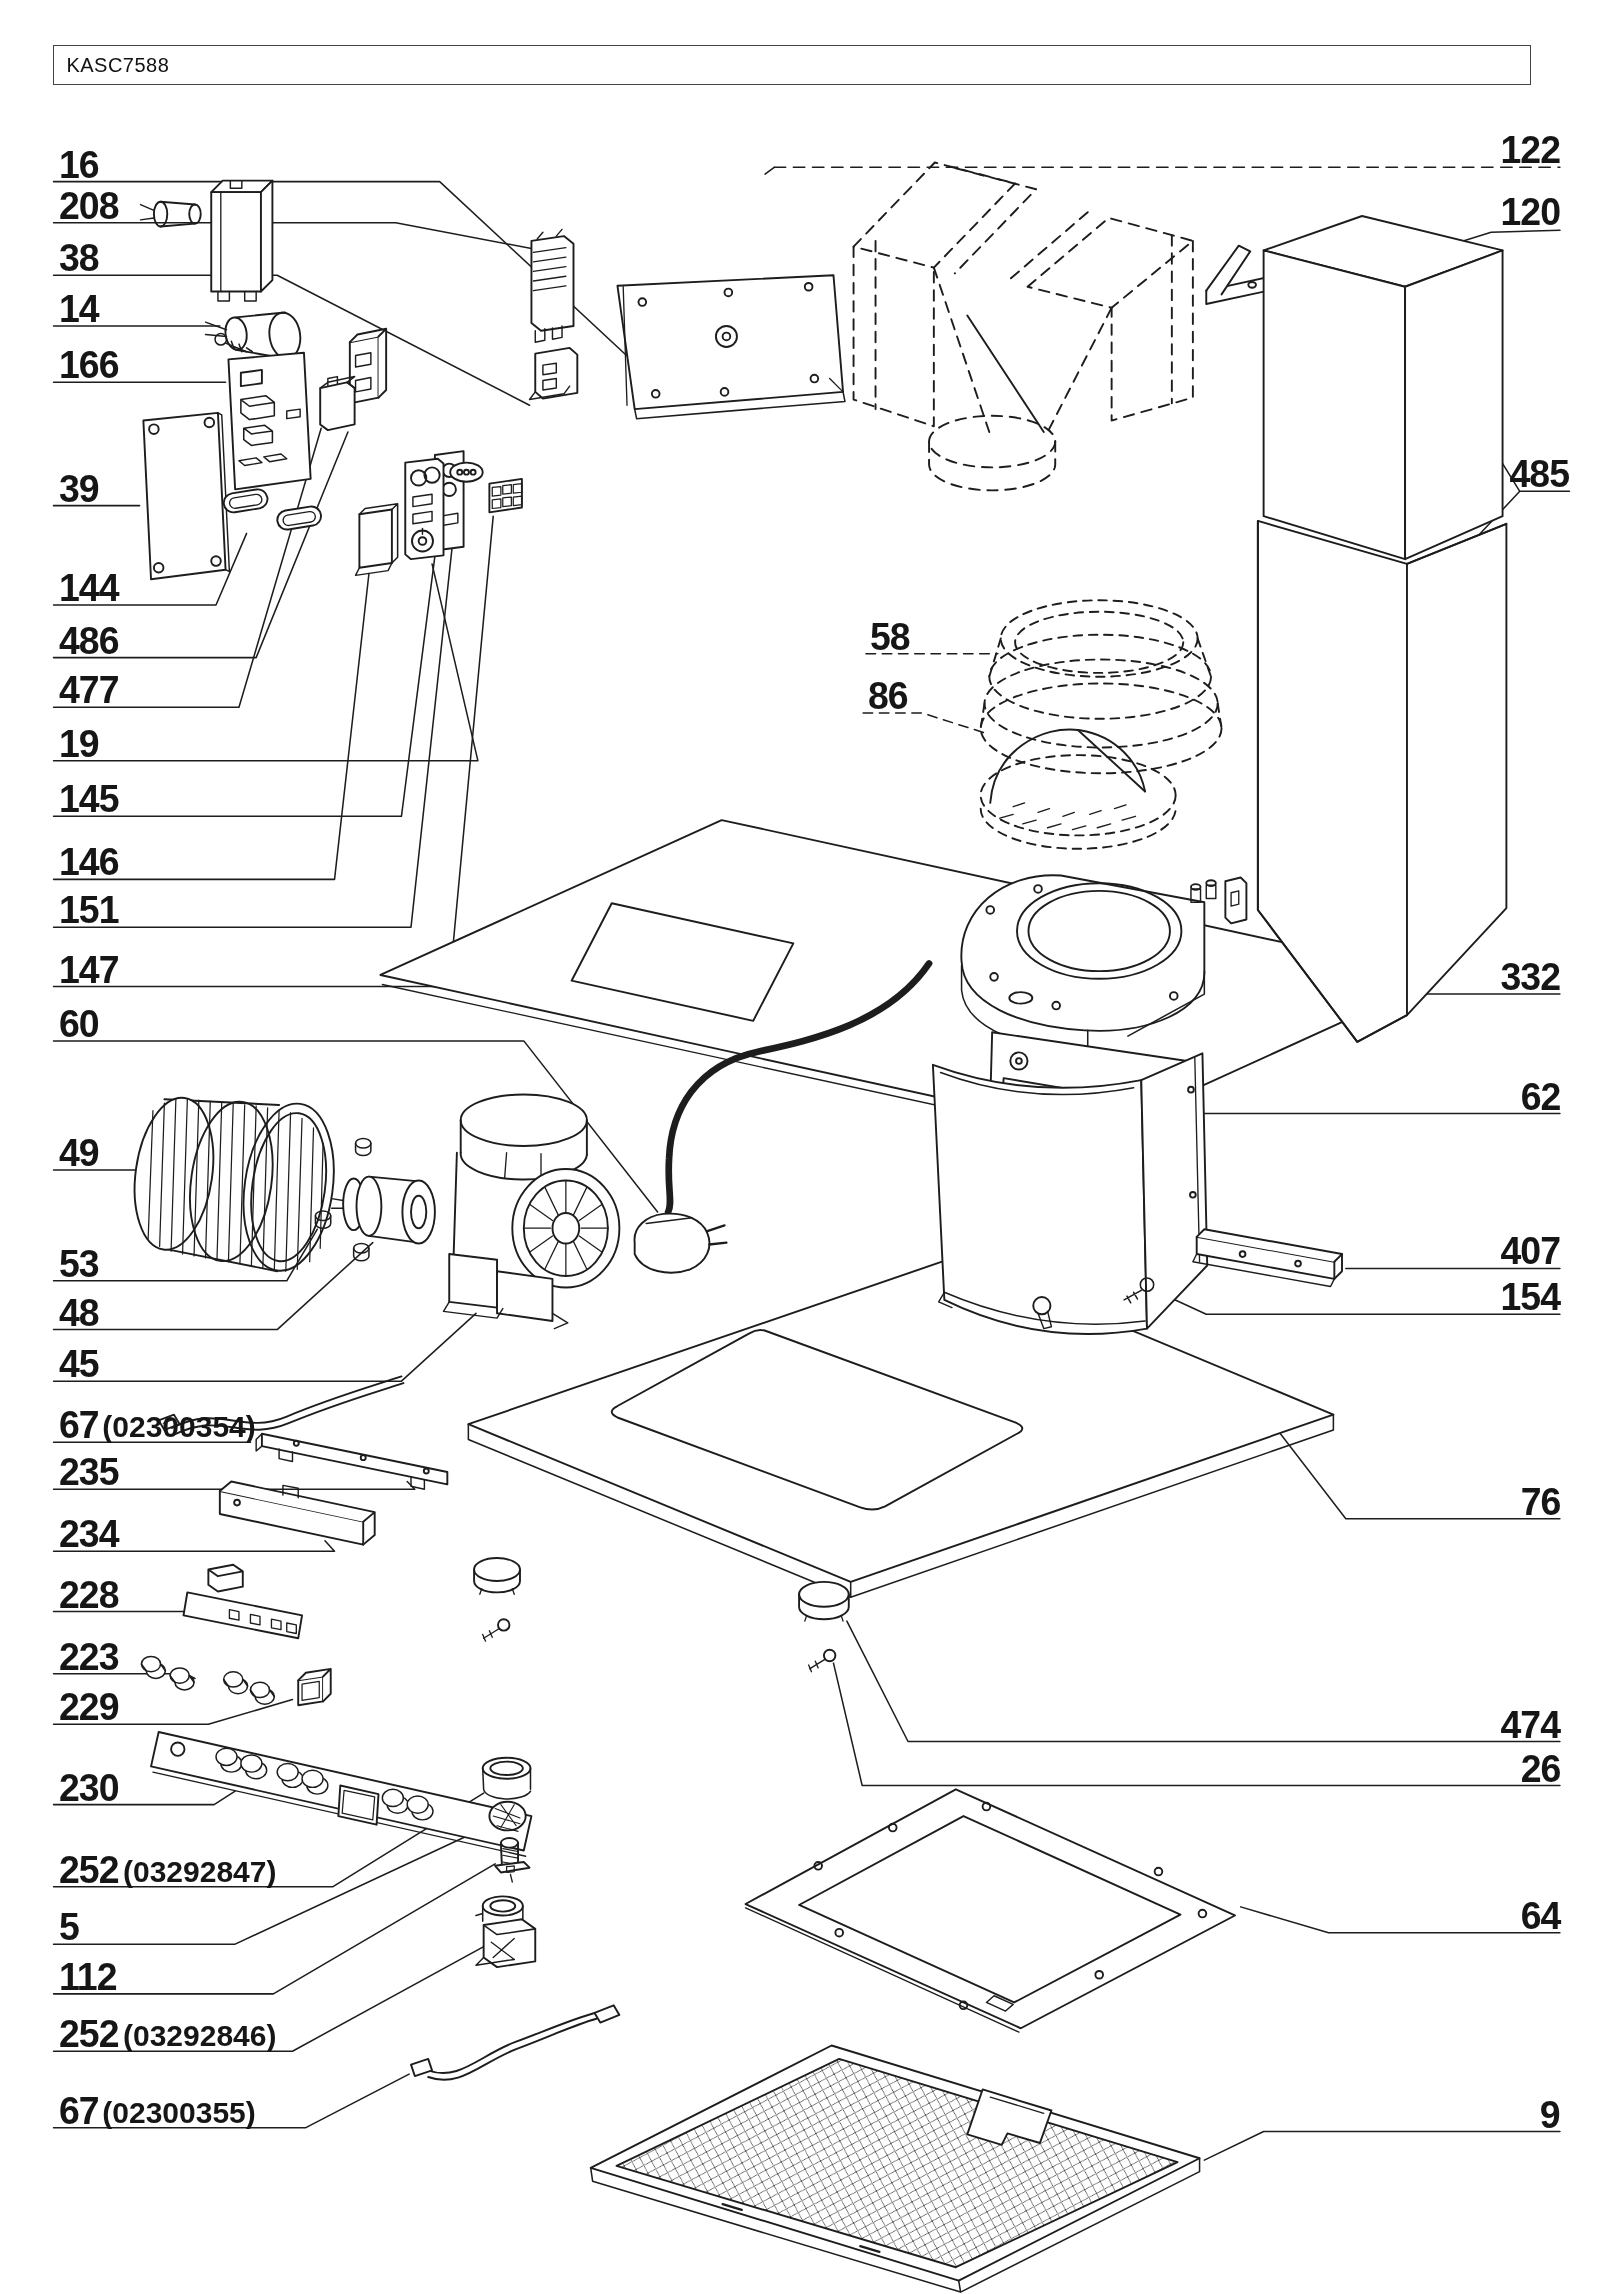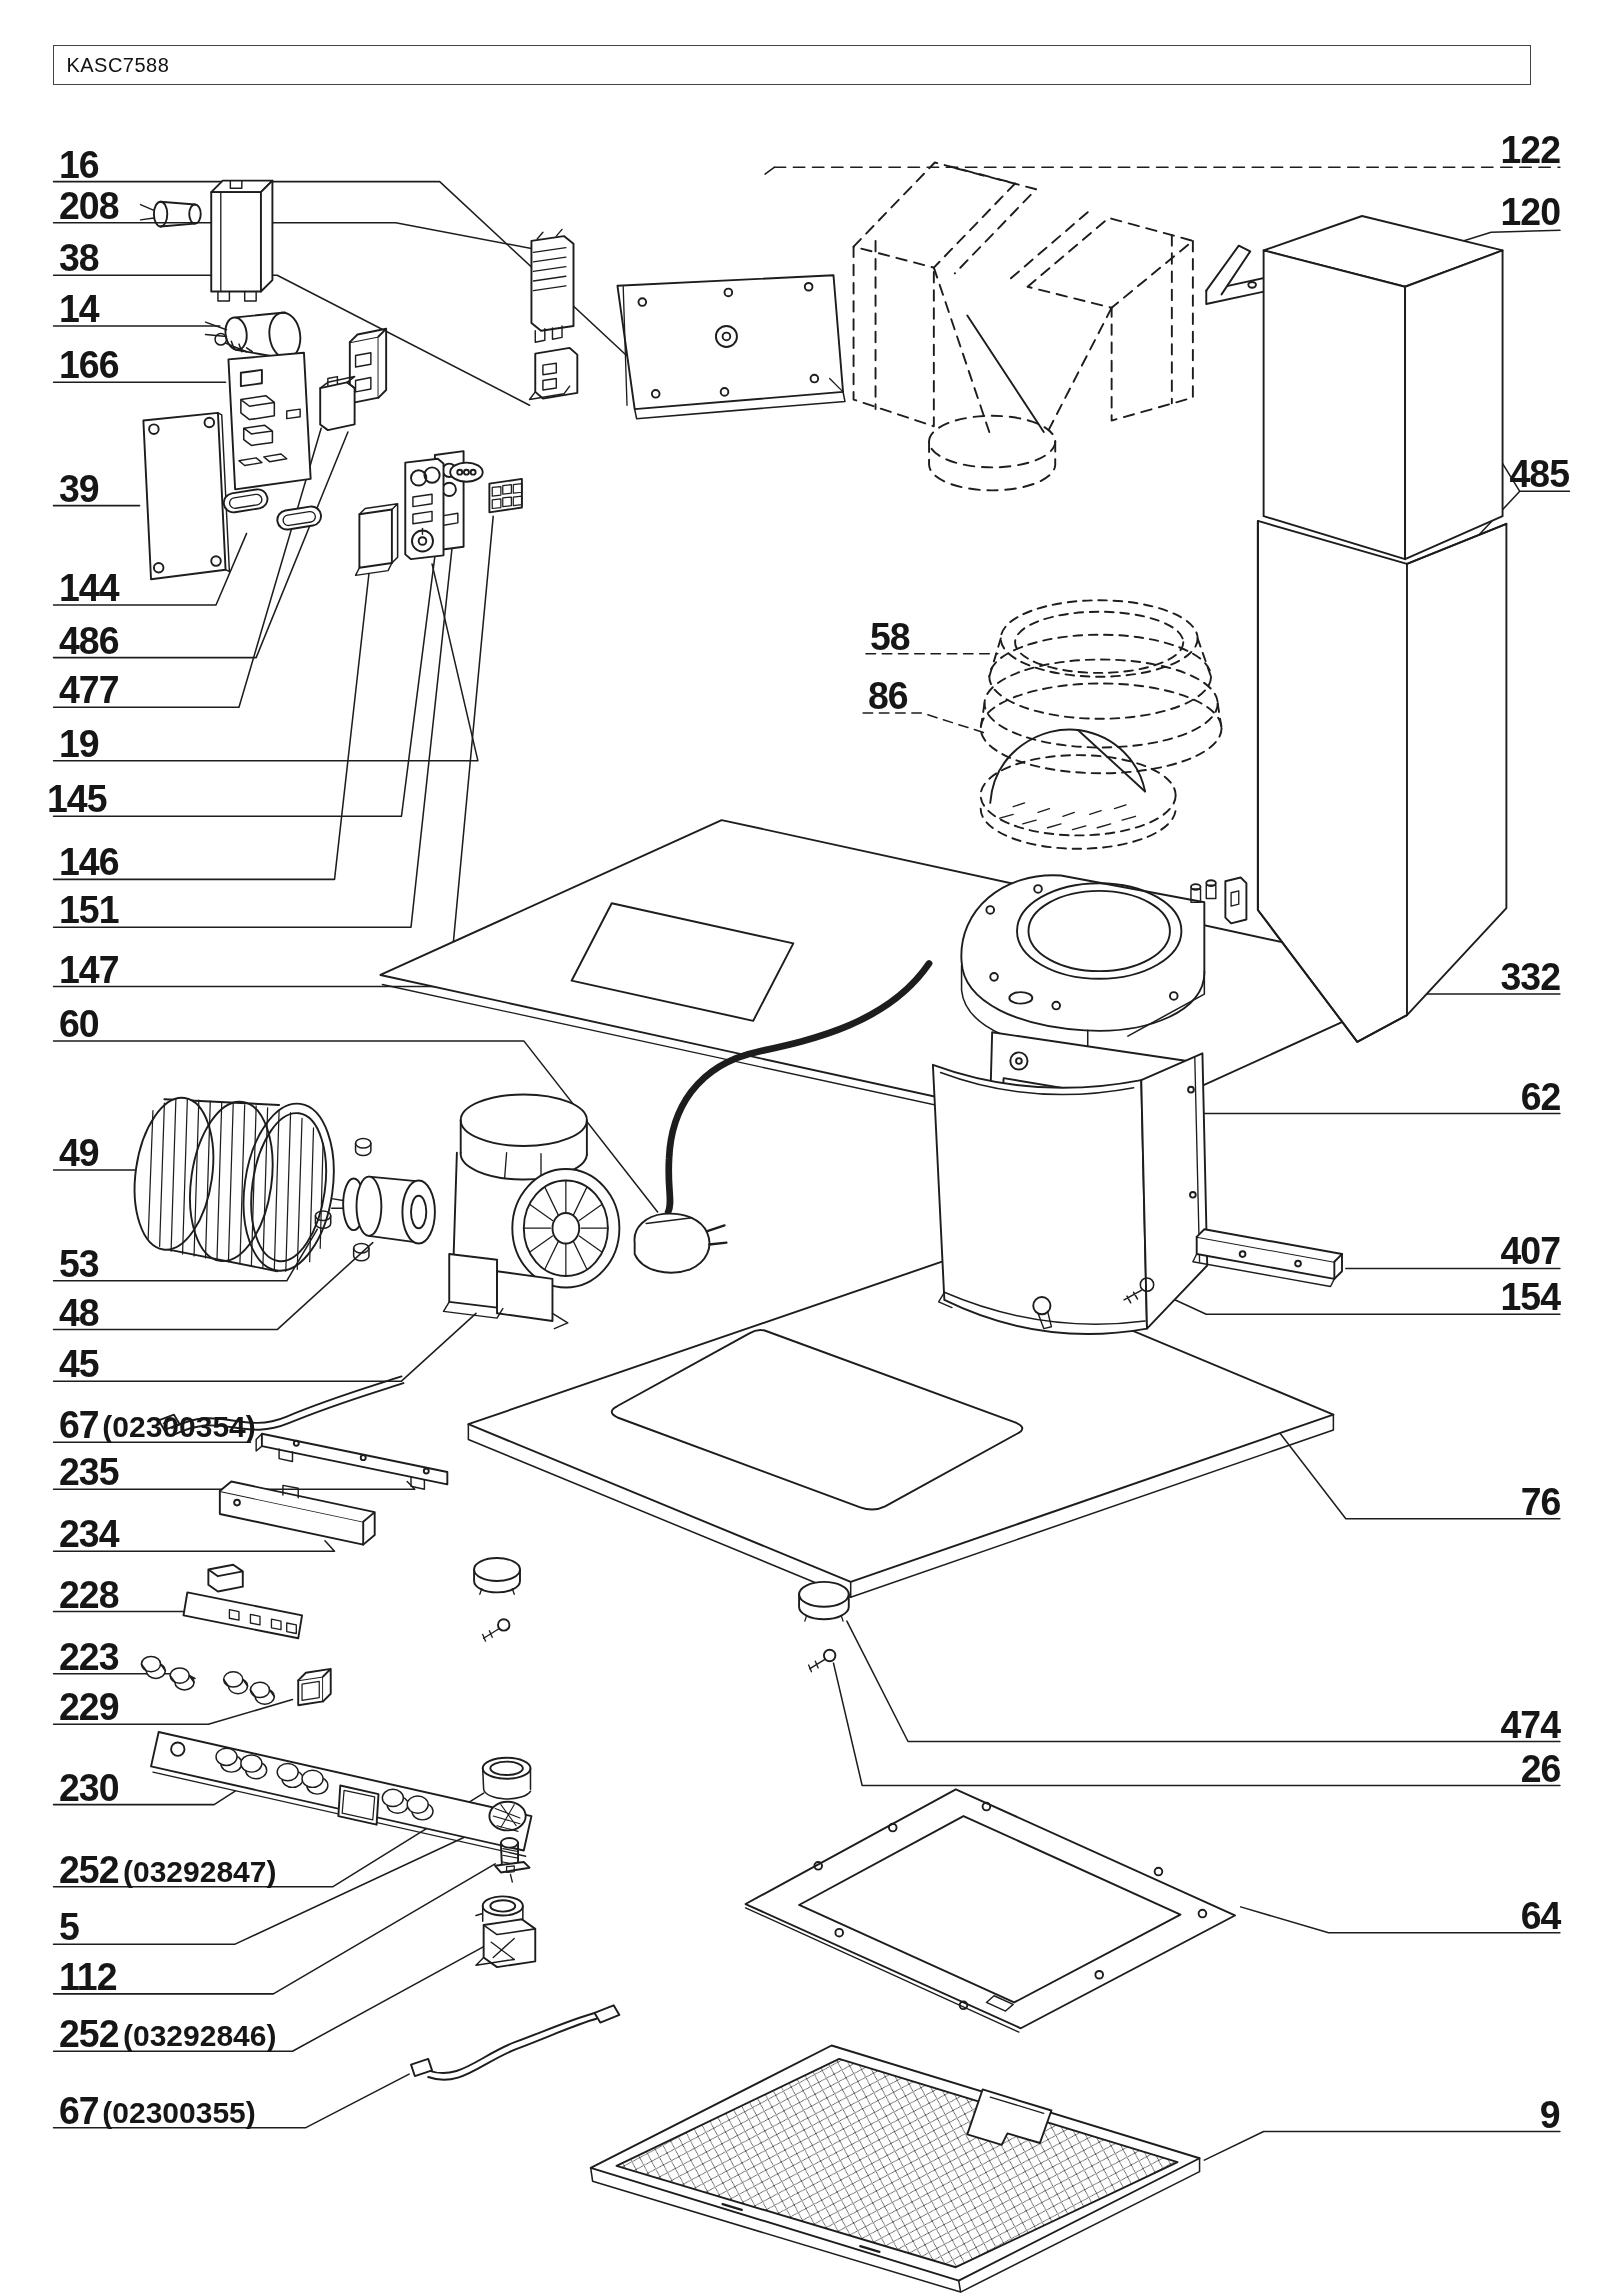--- a/index.html
+++ b/index.html
@@ -519,21 +519,21 @@
       </div>
       <div class="plabel left" style="top: 614px; left: 59px;">
         <span class="num">486</span>
       </div>
       <div class="plabel left" style="top: 663px; left: 59px;">
         <span class="num">477</span>
       </div>
       <div class="plabel left" style="top: 717px; left: 59px;">
         <span class="num">19</span>
       </div>
-      <div class="plabel left" style="top: 772px; left: 47px;">
+      <div class="plabel left" style="top: 772px; left: 59px;">
         <span class="num">145</span>
       </div>
       <div class="plabel left" style="top: 835px; left: 59px;">
         <span class="num">146</span>
       </div>
       <div class="plabel left" style="top: 883px; left: 59px;">
         <span class="num">151</span>
       </div>
       <div class="plabel left" style="top: 943px; left: 59px;">
         <span class="num">147</span>

